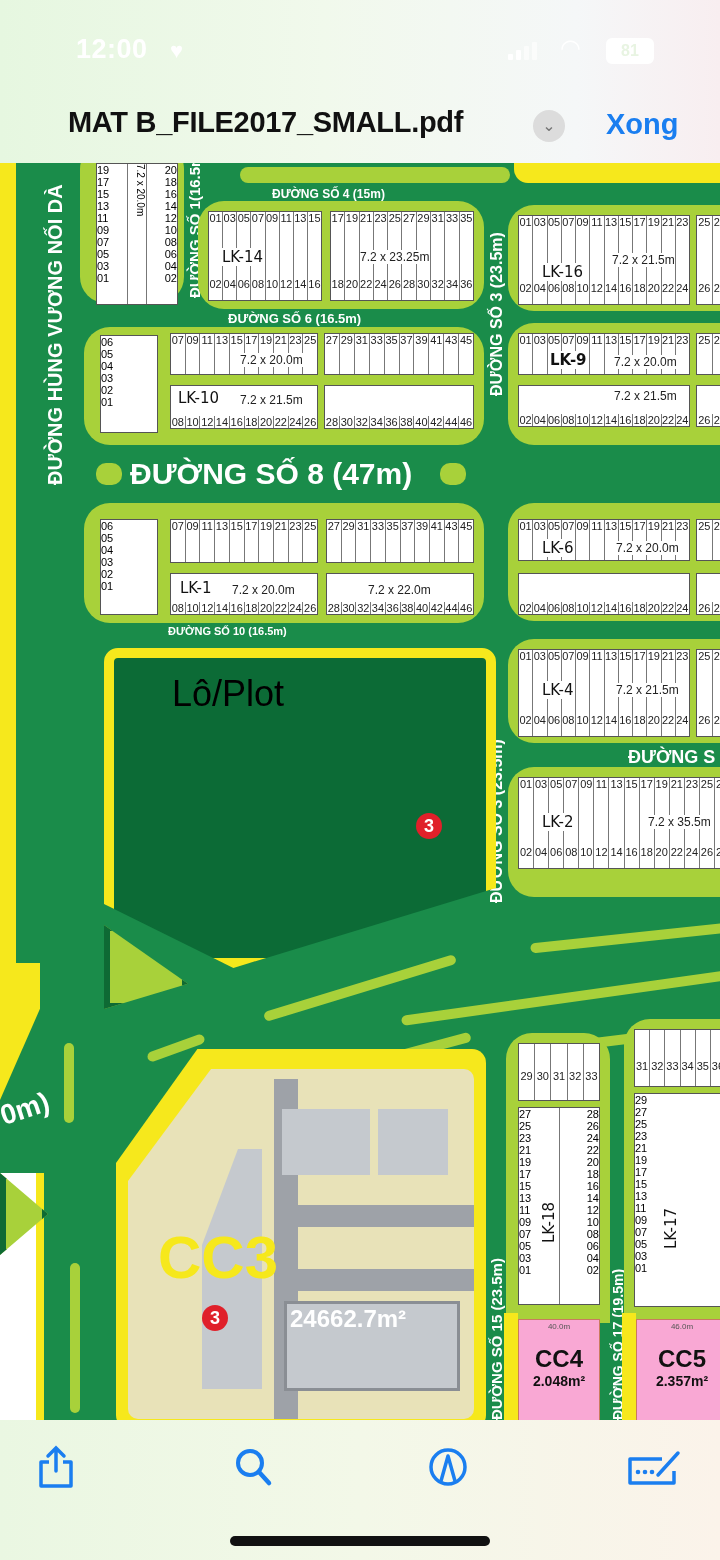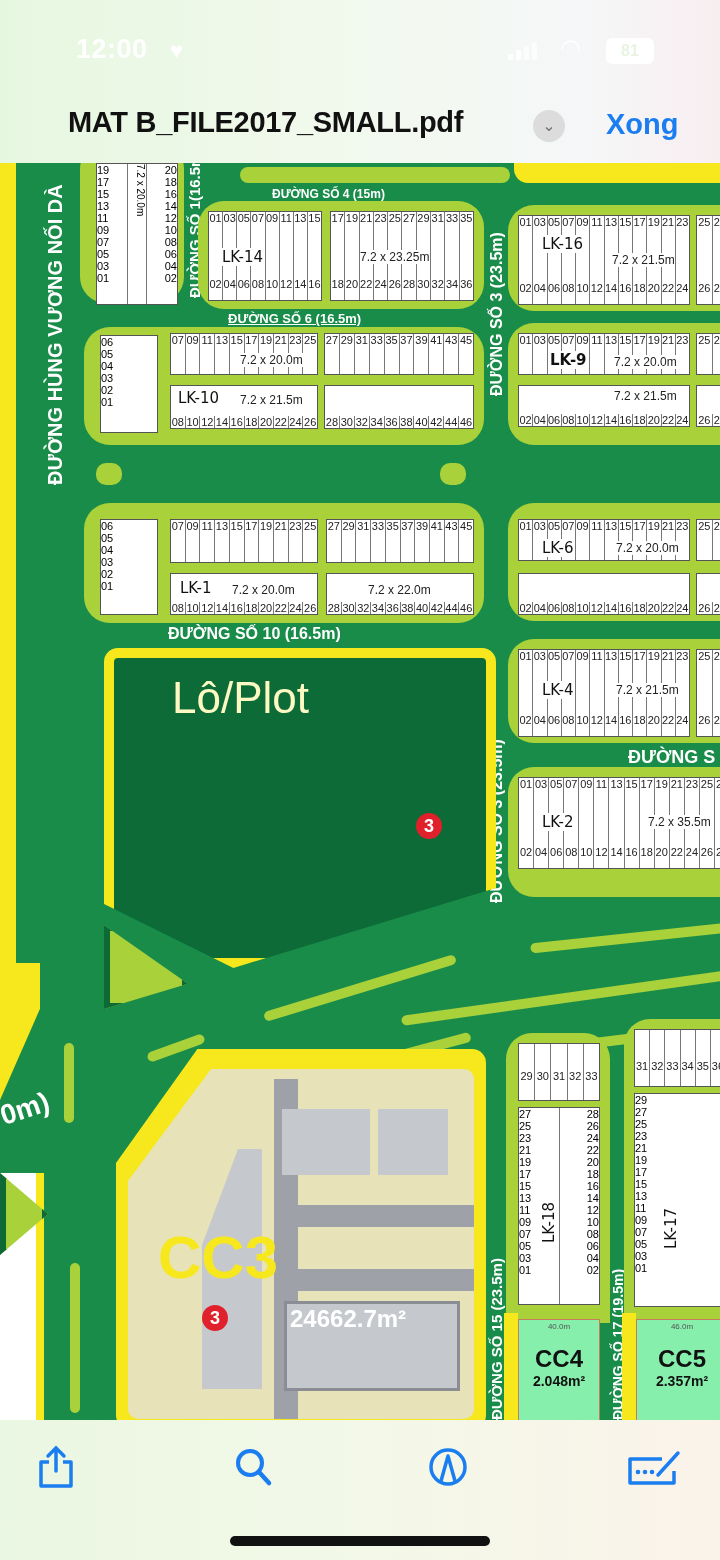--- a/index.html
+++ b/index.html
@@ -20,21 +20,21 @@
   .block{position:absolute;background:#a8d13a;border-radius:26px;}
   .lots{position:absolute;background:#fff;border:1px solid #555;display:flex;}
   .lots .cell{flex:1;border-right:1px solid #777;font-size:11px;color:#222;text-align:center;}
   .lots .cell:last-child{border-right:none;}
   .road-h{position:absolute;color:#fff;font-weight:bold;white-space:nowrap;}
   .road-v{position:absolute;color:#fff;font-weight:bold;white-space:nowrap;transform:rotate(-90deg);transform-origin:left top;}
   .lk{position:absolute;font-size:15px;color:#111;font-family:"DejaVu Sans",sans-serif;}
   .dim{position:absolute;font-size:12px;color:#222;}
   .badge{position:absolute;width:26px;height:26px;border-radius:13px;background:#e0202a;color:#fff;font-weight:bold;font-size:18px;text-align:center;line-height:26px;}
   .cc1{position:absolute;left:104px;top:485px;width:372px;height:300px;background:#0c6b36;border:10px solid #f6e81c;border-radius:14px;clip-path:polygon(0 0,100% 0,100% 75%,33% 100%,0 80%);}
-  .cc-pink{position:absolute;background:#86efac;border:1px solid #c97b5e;text-align:center;}
+  .cc-pink{position:absolute;background:#f9a8d4;border:1px solid #c97b5e;text-align:center;}
   .bottombar{position:absolute;left:0;top:1420px;width:720px;height:140px;background:linear-gradient(90deg,#eaf7e2 0%,#f3f8e8 50%,#fbf3ea 100%);z-index:5;}
   .tbicon{position:absolute;top:25px;width:44px;height:44px;color:#1a7ef0;}
   .homeind{position:absolute;left:230px;top:116px;width:260px;height:10px;border-radius:5px;background:#111;}
 </style>
 </head>
 <body>
 
 <div class="topbar">
   <div class="time">12:00</div>
   <div class="heart">♥</div>
@@ -58,24 +58,25 @@
   <div style="position:absolute;left:0;top:1010px;width:36px;height:250px;background:#fff;border-right:8px solid #f6e81c;"></div>
 
   <div class="road-v" style="left:44px;top:322px;font-size:20px;">ĐƯỜNG HÙNG VƯƠNG NỐI DÀ</div>
   <div class="road-v" style="left:186px;top:135px;font-size:15px;">ĐƯỜNG SỐ 1(16.5m)</div>
   <div class="road-v" style="left:488px;top:233px;font-size:16px;">ĐƯỜNG SỐ 3 (23.5m)</div>
   <div class="road-v" style="left:488px;top:740px;font-size:16px;">ĐƯỜNG SỐ 3 (23.5m)</div>
   <div class="road-v" style="left:488px;top:1257px;font-size:15px;">ĐƯỜNG SỐ 15 (23.5m)</div>
   <div class="road-v" style="left:610px;top:1257px;font-size:14px;">ĐƯỜNG SỐ 17 (19.5m)</div>
 
   <div class="road-h" style="left:272px;top:24px;font-size:12px;">ĐƯỜNG SỐ 4 (15m)</div>
-  <div class="road-h" style="left:228px;top:148px;font-size:13px;text-decoration:underline;">ĐƯỜNG SỐ 6 (16.5m)</div>
+  <div class="road-h" style="left:228px;top:148px;font-size:13px;">ĐƯỜNG SỐ 6 (16.5m)</div>
   <div class="lgreen" style="left:96px;top:300px;width:26px;height:22px;border-radius:10px;"></div>
+  <div class="road-h" style="left:130px;top:294px;font-size:30px;">ĐƯỜNG SỐ 8 (47m)</div>
   <div class="lgreen" style="left:440px;top:300px;width:26px;height:22px;border-radius:10px;"></div>
-  <div class="road-h" style="left:168px;top:462px;font-size:16px;">ĐƯỜNG SỐ 10 (16.5m)</div>
+  <div class="road-h" style="left:168px;top:462px;font-size:11px;">ĐƯỜNG SỐ 10 (16.5m)</div>
   <div class="road-h" style="left:628px;top:584px;font-size:18px;">ĐƯỜNG S</div>
   <div class="road-h" style="left:0;top:930px;font-size:28px;transform:rotate(-18deg);">0m)</div>
 
   <div class="yel" style="left:514px;top:0;width:206px;height:20px;border-radius:0 0 0 14px;"></div>
   <div class="lgreen" style="left:240px;top:4px;width:270px;height:16px;border-radius:10px;"></div>
 
   <div class="block" style="left:80px;top:-20px;width:104px;height:160px;"></div>
   <div class="lots" style="left:96px;top:0;width:80px;height:140px;flex-direction:column;">
     <div style="display:flex;height:100%;">
       <div style="flex:1;display:flex;flex-direction:column;font-size:11px;border-right:1px solid #777;">
@@ -230,21 +231,21 @@
       </div>
     <div class="cell">
         <div>21</div>
         <div style="margin-top:54px">22</div>
       </div>
     <div class="cell">
         <div>23</div>
         <div style="margin-top:54px">24</div>
       </div>
   </div>
-  <div class="lk" style="left:542px;top:72px;background:#fff;">LK-16</div>
+  <div class="lk" style="left:542px;top:100px;background:#fff;">LK-16</div>
   <div class="dim" style="left:612px;top:90px;background:#fff;">7.2 x 21.5m</div>
   <div class="lots" style="left:696px;top:52px;width:30px;height:88px;">
     <div class="cell">
         <div>25</div>
         <div style="margin-top:54px">26</div>
       </div>
     <div class="cell">
         <div>27</div>
         <div style="margin-top:54px">28</div>
       </div>
@@ -584,21 +585,21 @@
   <div class="lgreen" style="left:400px;top:830px;width:330px;height:10px;border-radius:5px;transform:rotate(-8deg);"></div>
   <div class="lgreen" style="left:540px;top:870px;width:190px;height:10px;border-radius:5px;transform:rotate(-7deg);"></div>
   <div class="lgreen" style="left:146px;top:880px;width:60px;height:10px;border-radius:5px;transform:rotate(-20deg);"></div>
   <div class="lgreen" style="left:156px;top:910px;width:320px;height:10px;border-radius:5px;transform:rotate(-15deg);"></div>
   <div class="lgreen" style="left:64px;top:880px;width:10px;height:80px;border-radius:5px;"></div>
   <div class="lgreen" style="left:70px;top:1100px;width:10px;height:150px;border-radius:5px;"></div>
   <div class="lgreen" style="left:104px;top:762px;width:72px;height:72px;border:6px solid #0e6a34;clip-path:polygon(0 0,100% 70%,0 100%);"></div>
   <div class="lgreen" style="left:0;top:1010px;width:36px;height:70px;border:6px solid #0e6a34;clip-path:polygon(100% 50%,0 0,0 100%);"></div>
 
   <div class="cc1"></div>
-  <div style="position:absolute;left:172px;top:510px;font-size:44px;color:#fef9c3;">Lô/Plot</div>
+  <div style="position:absolute;left:172px;top:510px;font-size:36px;color:#000000;">Lô/Plot</div>
   <div class="badge" style="left:416px;top:650px;">3</div>
 
   <div style="position:absolute;left:116px;top:886px;width:370px;height:380px;background:#f6e81c;border-radius:14px;clip-path:polygon(22% 0,100% 0,100% 100%,0 100%,0 30%);"></div>
   <div style="position:absolute;left:128px;top:906px;width:346px;height:350px;background:#e8e2b8;border-radius:10px;clip-path:polygon(24% 0,100% 0,100% 100%,0 100%,0 32%);">
     <div style="position:absolute;left:146px;top:10px;width:24px;height:340px;background:#9ea2a8;"></div>
     <div style="position:absolute;left:146px;top:136px;width:200px;height:22px;background:#9ea2a8;"></div>
     <div style="position:absolute;left:146px;top:200px;width:200px;height:22px;background:#9ea2a8;"></div>
     <div style="position:absolute;left:154px;top:40px;width:88px;height:66px;background:#c5c9ce;"></div>
     <div style="position:absolute;left:250px;top:40px;width:70px;height:66px;background:#c5c9ce;"></div>
     <div style="position:absolute;left:74px;top:80px;width:60px;height:240px;background:#c5c9ce;clip-path:polygon(60% 0,100% 0,100% 100%,0 100%,0 40%);"></div>

